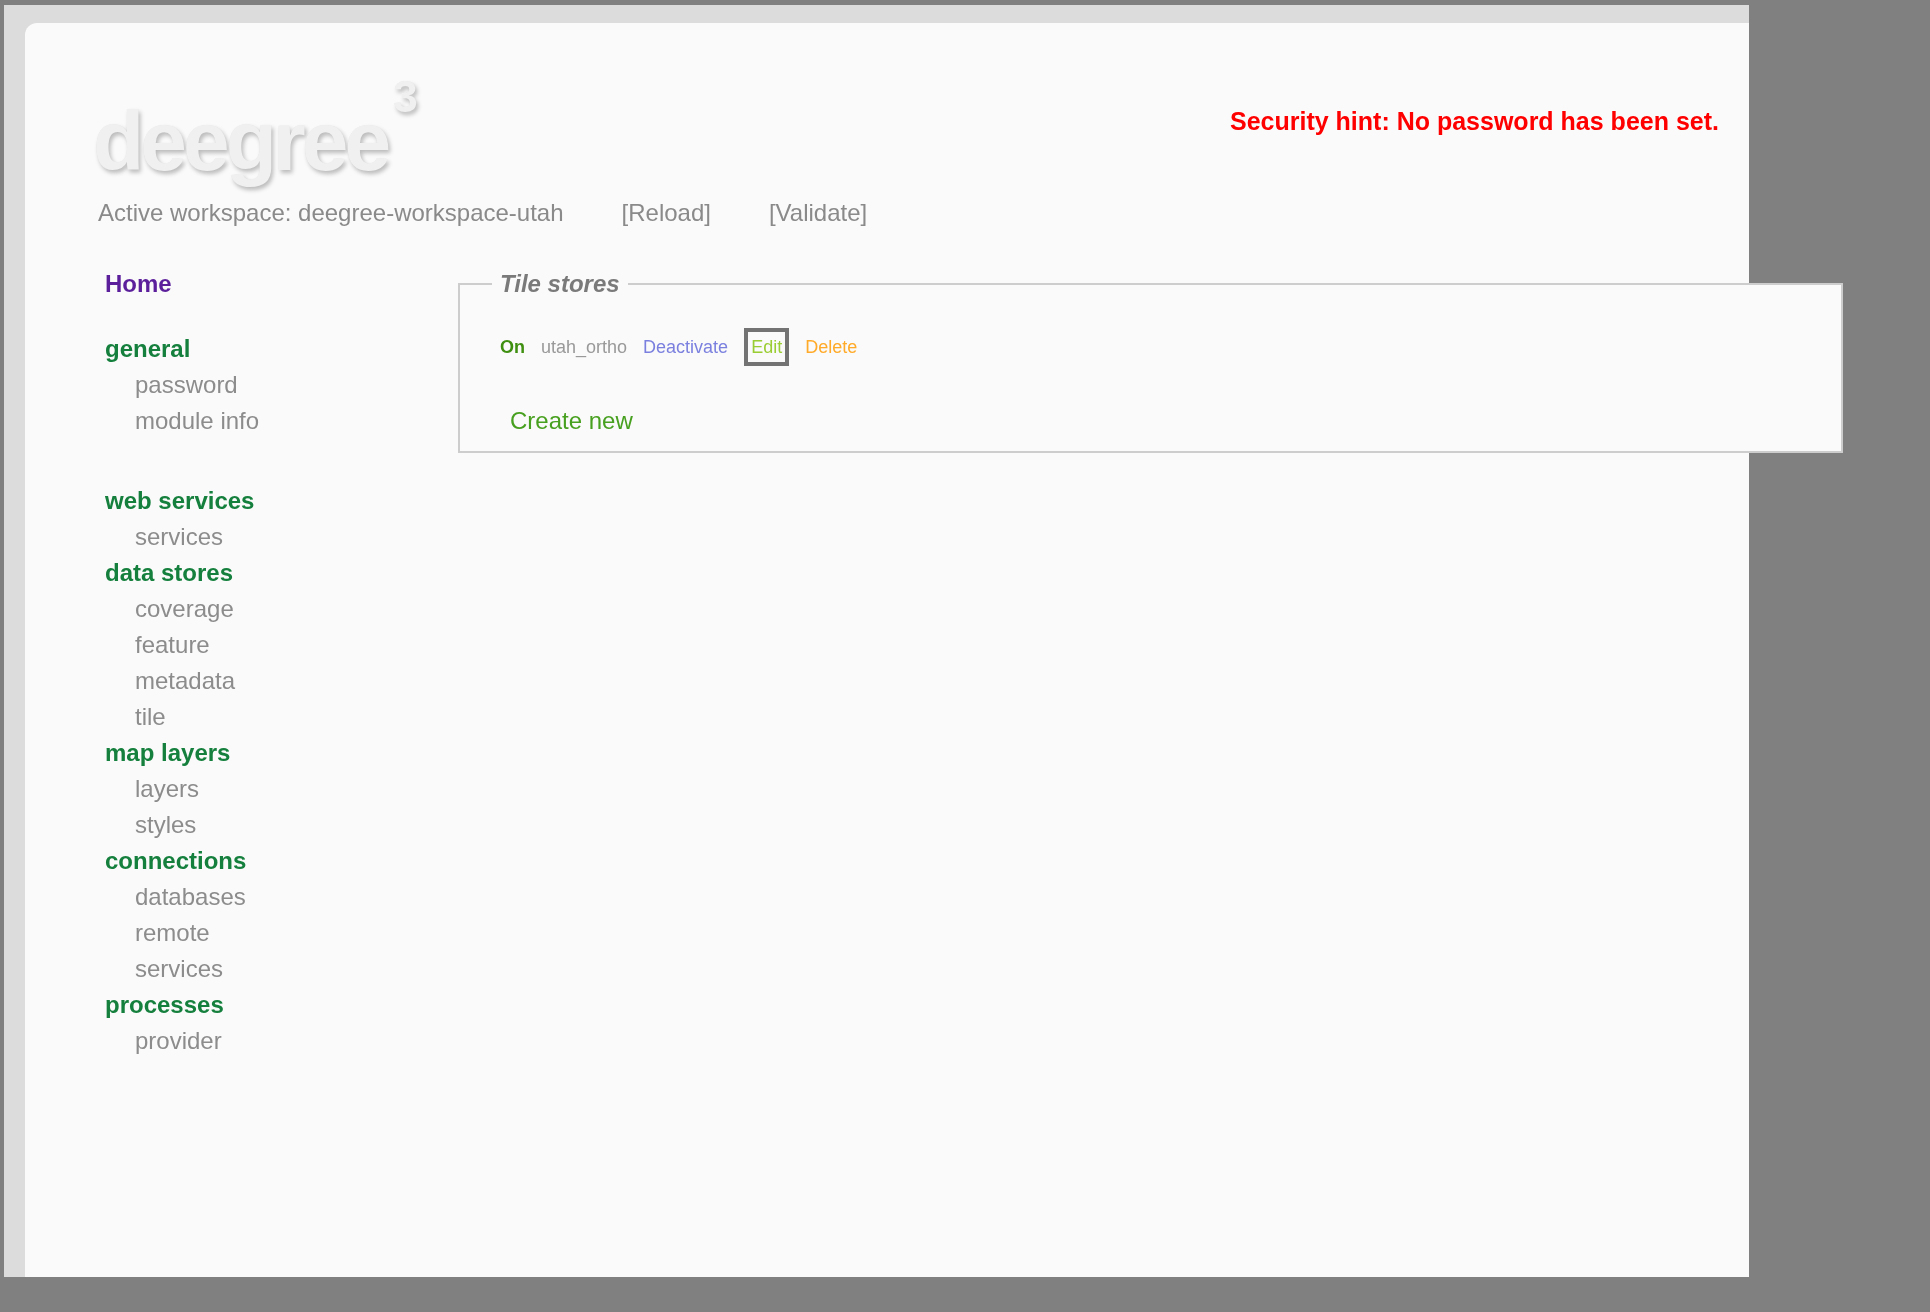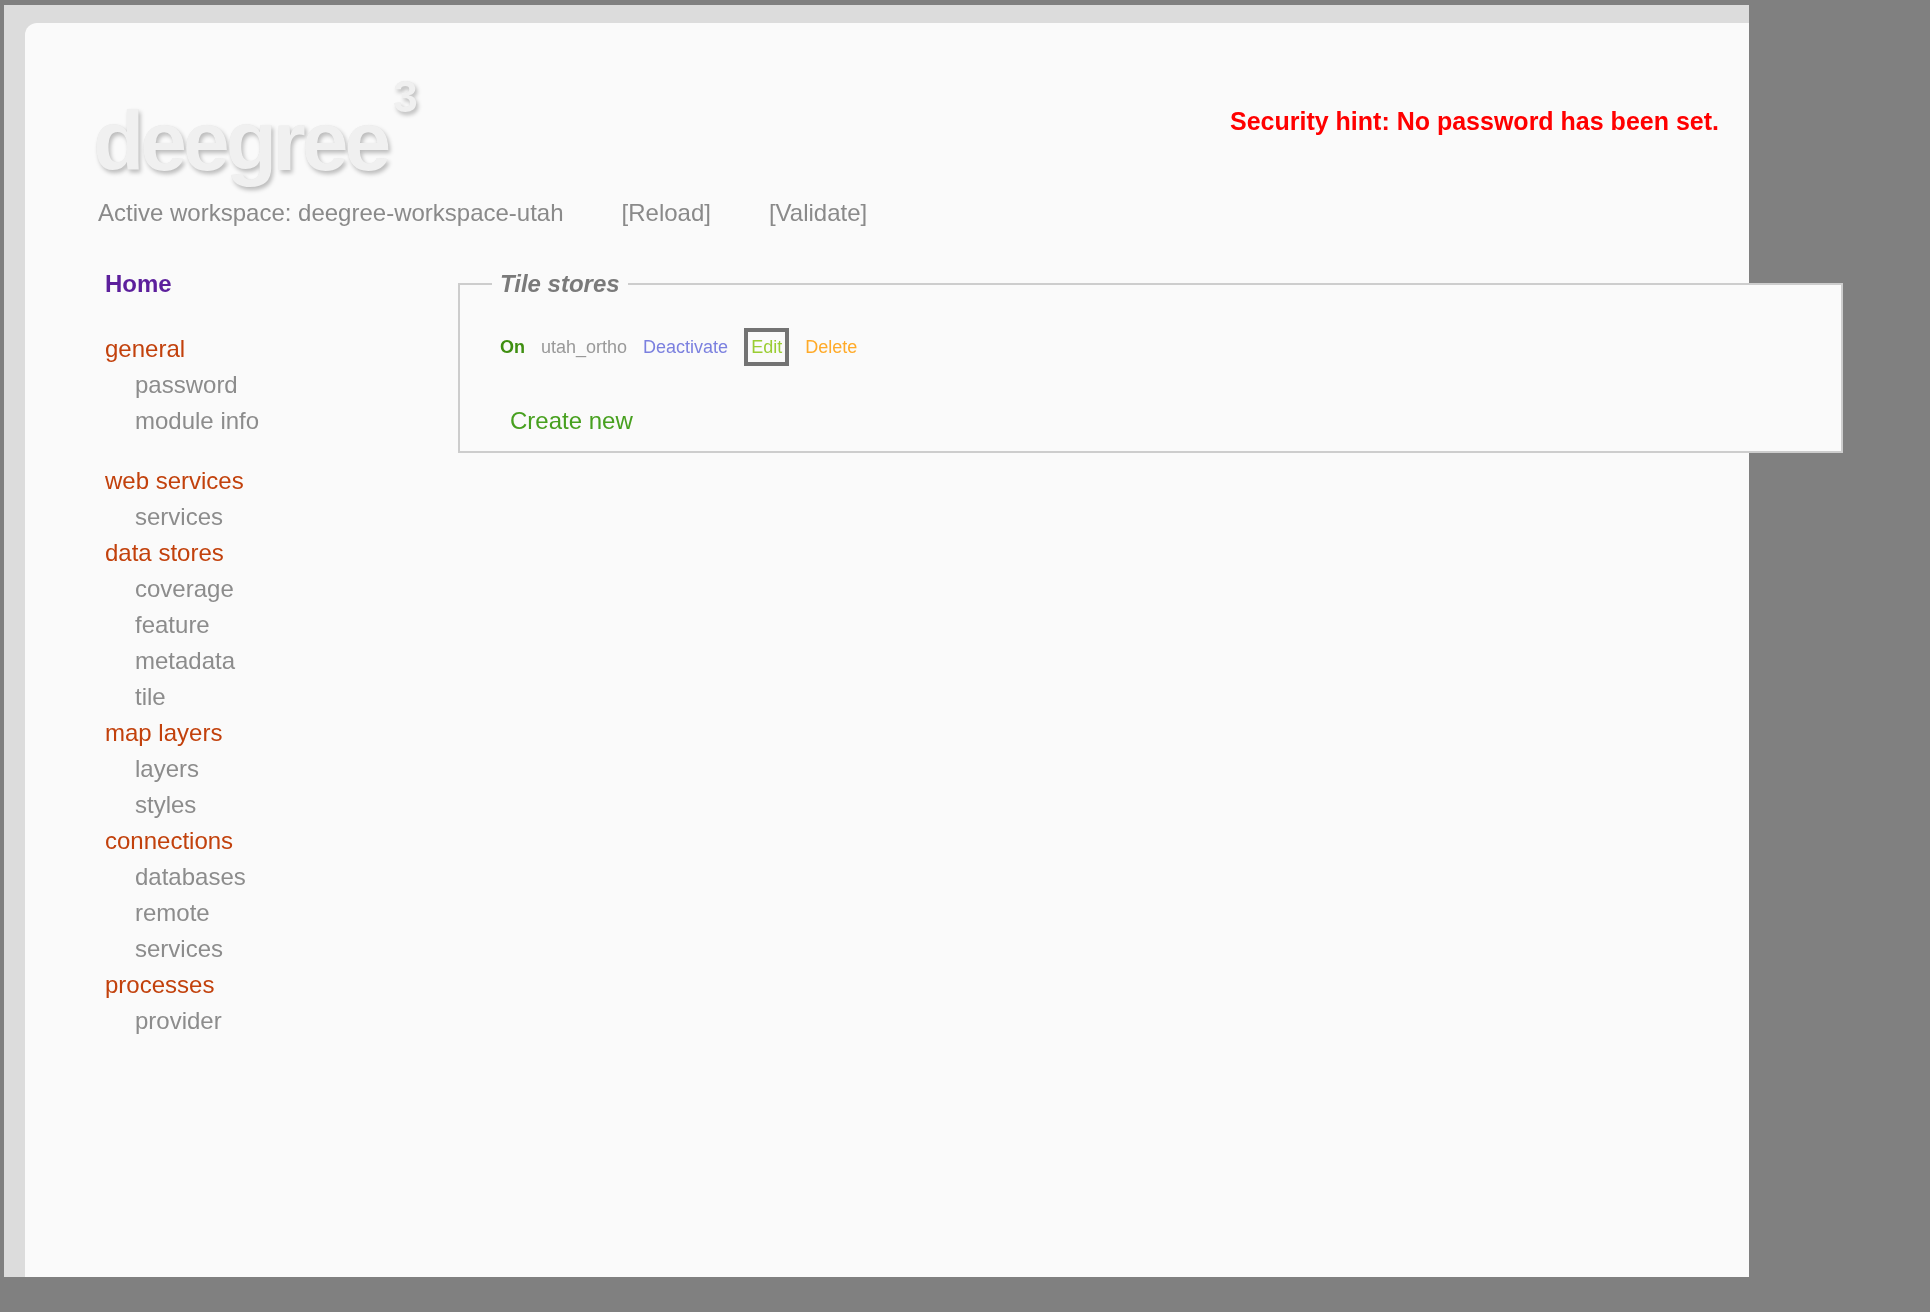--- a/index.html
+++ b/index.html
@@ -82,24 +82,24 @@
     line-height: 36px;
     color: #8c8c8c;
   }
   .sidebar a { color: #8c8c8c; text-decoration: none; display: block; cursor: pointer; }
   .home-link {
     display: block;
     font-weight: bold;
     color: #5c1f9c !important;
   }
   .side-block-1 { margin-top: 29px; }
-  .side-block-2 { margin-top: 24px; }
+  .side-block-2 { margin-top: 44px; }
   .side-header {
-    font-weight: normal;
-    color: #c2410c;
+    font-weight: bold;
+    color: #15803d;
   }
   .side-item { padding-left: 30px; }
   
   .panel {
     position: absolute;
     left: 433px;
     top: 260px;
     width: 1381px;
     height: 166px;
     border: 2px solid #cdcdcd;

